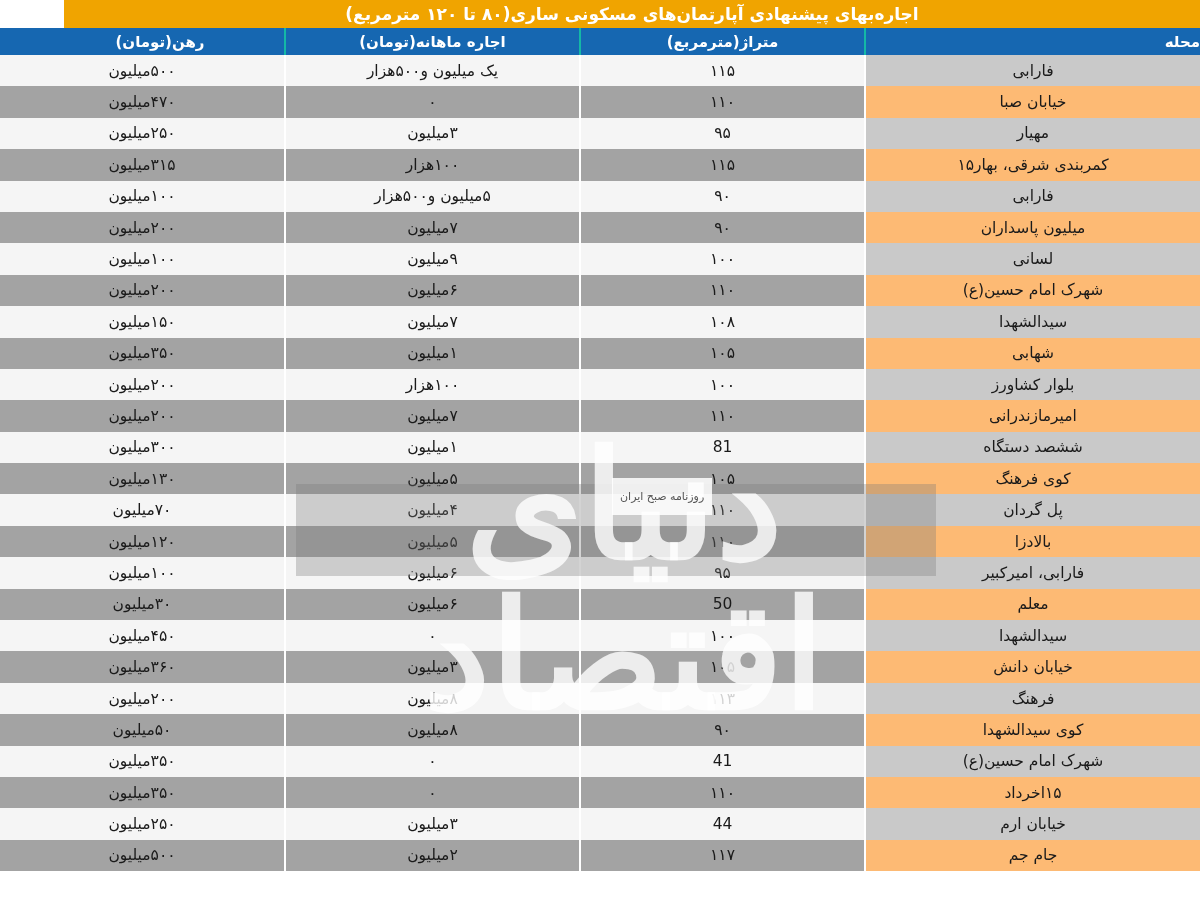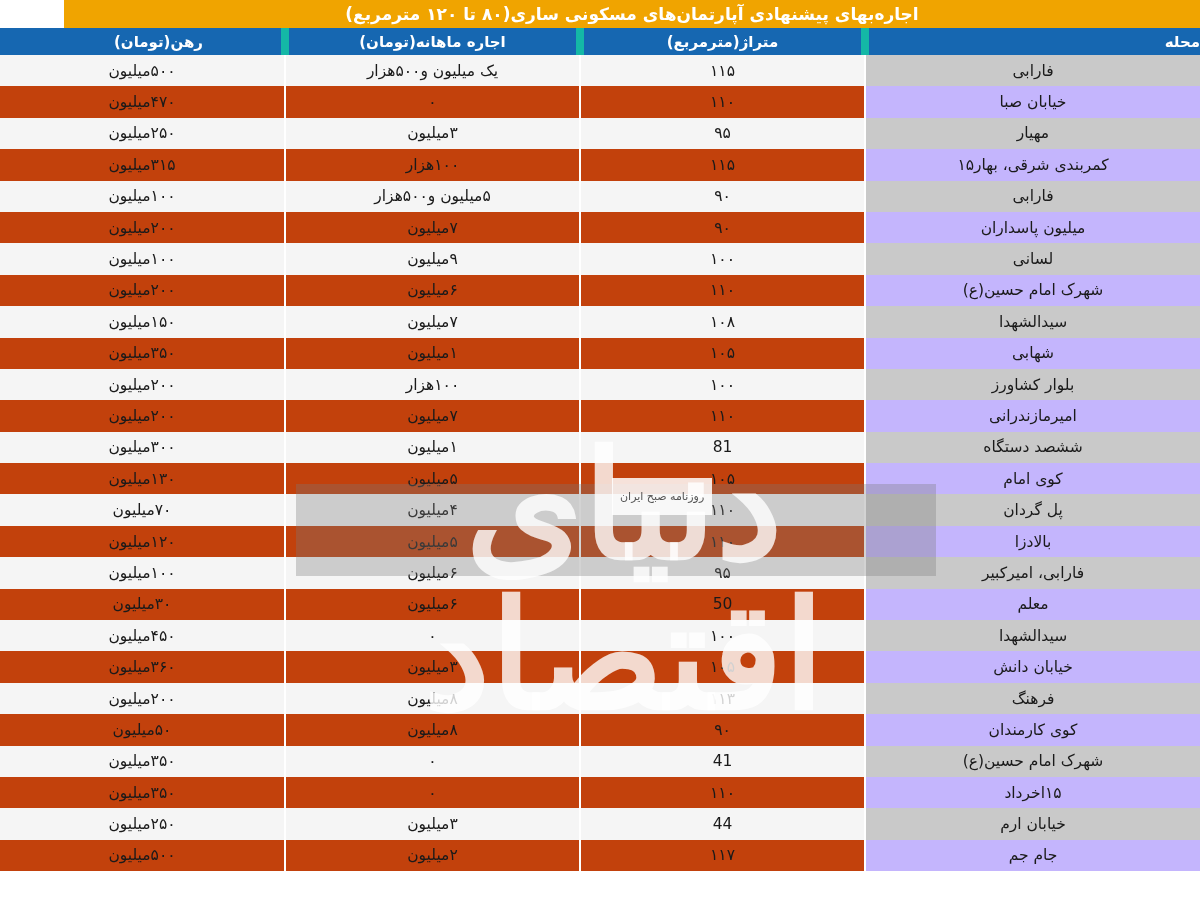--- a/index.html
+++ b/index.html
@@ -36,21 +36,21 @@
     table-layout: fixed;
   }
   thead th {
     background: #1667b1;
     color: #ffffff;
     font-size: 15px;
     font-weight: bold;
     height: 27px;
     padding: 0;
     text-align: center;
-    border-left: 8px solid #14b8a6;
+    border-left: 2px solid #14b8a6;
     border-right: 2px solid #ffffff;
   }
   thead th:first-child { border-right: none; text-align: right; }
   thead th:last-child { border-left: none; padding-left: 36px; }
   tbody td {
     height: 31.4px;
     font-size: 15.5px;
     text-align: center;
     padding: 0;
     color: #1a1a1a;
@@ -61,23 +61,23 @@
   }
   tbody td:first-child { border-right: none; }
   tbody td:last-child { border-left: none; }
   
   col.c-mahalle { width: 335px; }
   col.c-metraz { width: 285px; }
   col.c-ejare { width: 295px; }
   col.c-rahn { width: 285px; }
 
   tbody tr.odd td { background: #f5f5f5; }
-  tbody tr.even td { background: #c2410c; }
+  tbody tr.even td { background: #a3a3a3; }
   tbody tr.odd td.col-mahalle { background: #c9c9c9; }
-  tbody tr.even td.col-mahalle { background: #c4b5fd; margin-left: 23px; }
+  tbody tr.even td.col-mahalle { background: #fdba74; margin-left: 23px; }
 
   
   .watermark {
     position: absolute;
     left: 0; top: 0;
     width: 1200px; height: 904px;
     pointer-events: none;
     z-index: 5;
   }
   .wm-band {
@@ -207,21 +207,21 @@
           <td class="col-ejare">۷میلیون</td>
           <td class="col-rahn">۲۰۰میلیون</td>
         </tr>
         <tr class="odd">
           <td class="col-mahalle">ششصد دستگاه</td>
           <td class="col-metraz">81</td>
           <td class="col-ejare">۱میلیون</td>
           <td class="col-rahn">۳۰۰میلیون</td>
         </tr>
         <tr class="even">
-          <td class="col-mahalle">کوی امام</td>
+          <td class="col-mahalle">کوی فرهنگ</td>
           <td class="col-metraz">۱۰۵</td>
           <td class="col-ejare">۵میلیون</td>
           <td class="col-rahn">۱۳۰میلیون</td>
         </tr>
         <tr class="odd">
           <td class="col-mahalle">پل گردان</td>
           <td class="col-metraz">۱۱۰</td>
           <td class="col-ejare">۴میلیون</td>
           <td class="col-rahn">۷۰میلیون</td>
         </tr>
@@ -255,21 +255,21 @@
           <td class="col-ejare">۳میلیون</td>
           <td class="col-rahn">۳۶۰میلیون</td>
         </tr>
         <tr class="odd">
           <td class="col-mahalle">فرهنگ</td>
           <td class="col-metraz">۱۱۳</td>
           <td class="col-ejare">۸میلیون</td>
           <td class="col-rahn">۲۰۰میلیون</td>
         </tr>
         <tr class="even">
-          <td class="col-mahalle">کوی کارمندان</td>
+          <td class="col-mahalle">کوی سیدالشهدا</td>
           <td class="col-metraz">۹۰</td>
           <td class="col-ejare">۸میلیون</td>
           <td class="col-rahn">۵۰میلیون</td>
         </tr>
         <tr class="odd">
           <td class="col-mahalle">شهرک امام حسین(ع)</td>
           <td class="col-metraz">41</td>
           <td class="col-ejare">۰</td>
           <td class="col-rahn">۳۵۰میلیون</td>
         </tr>

